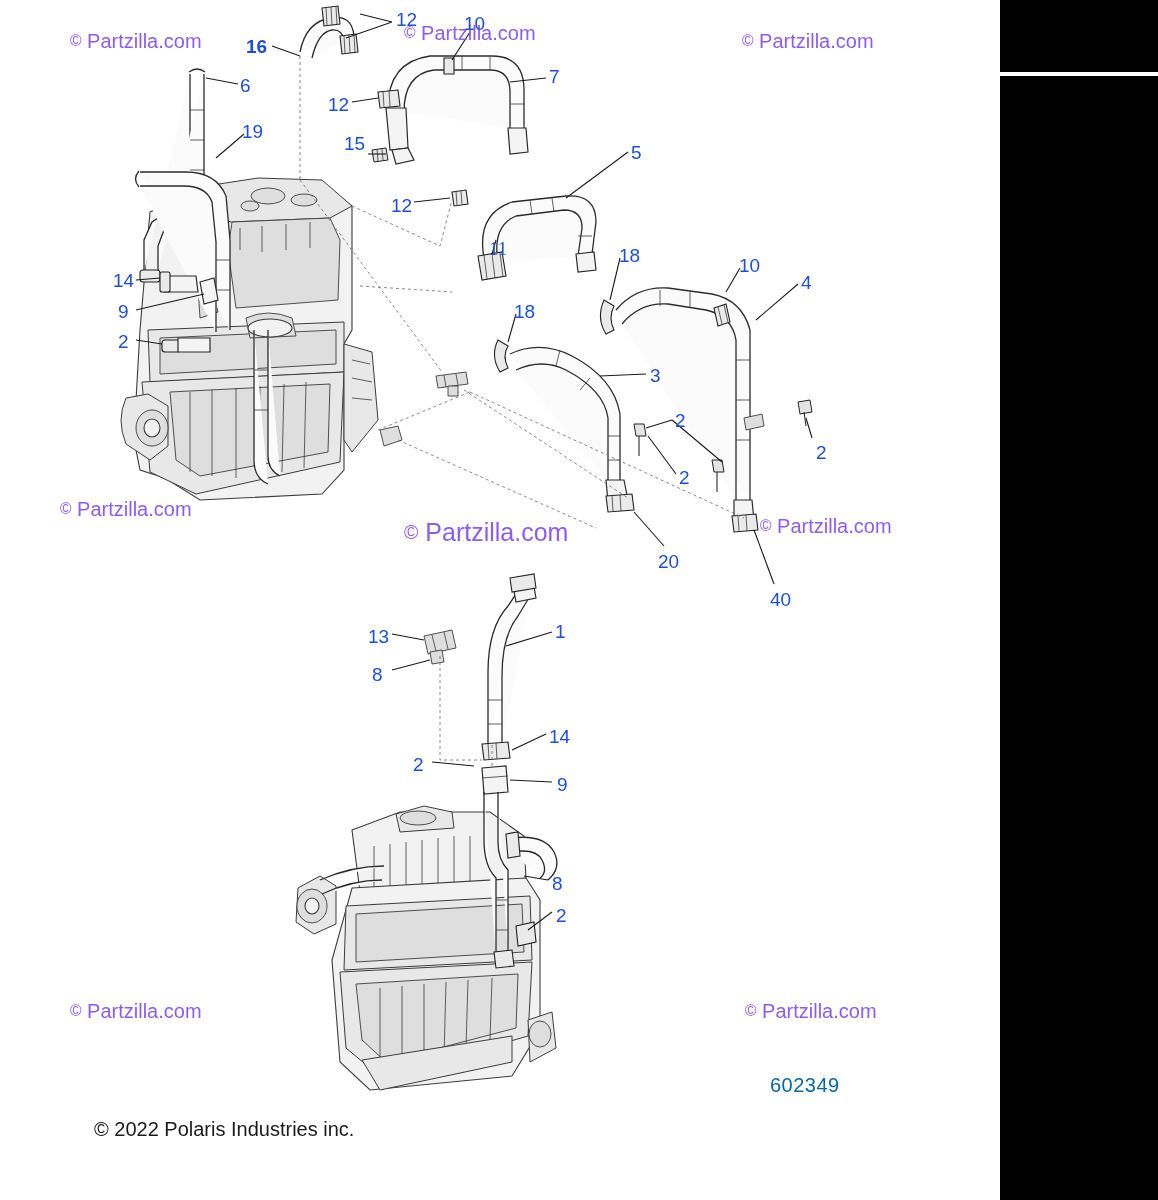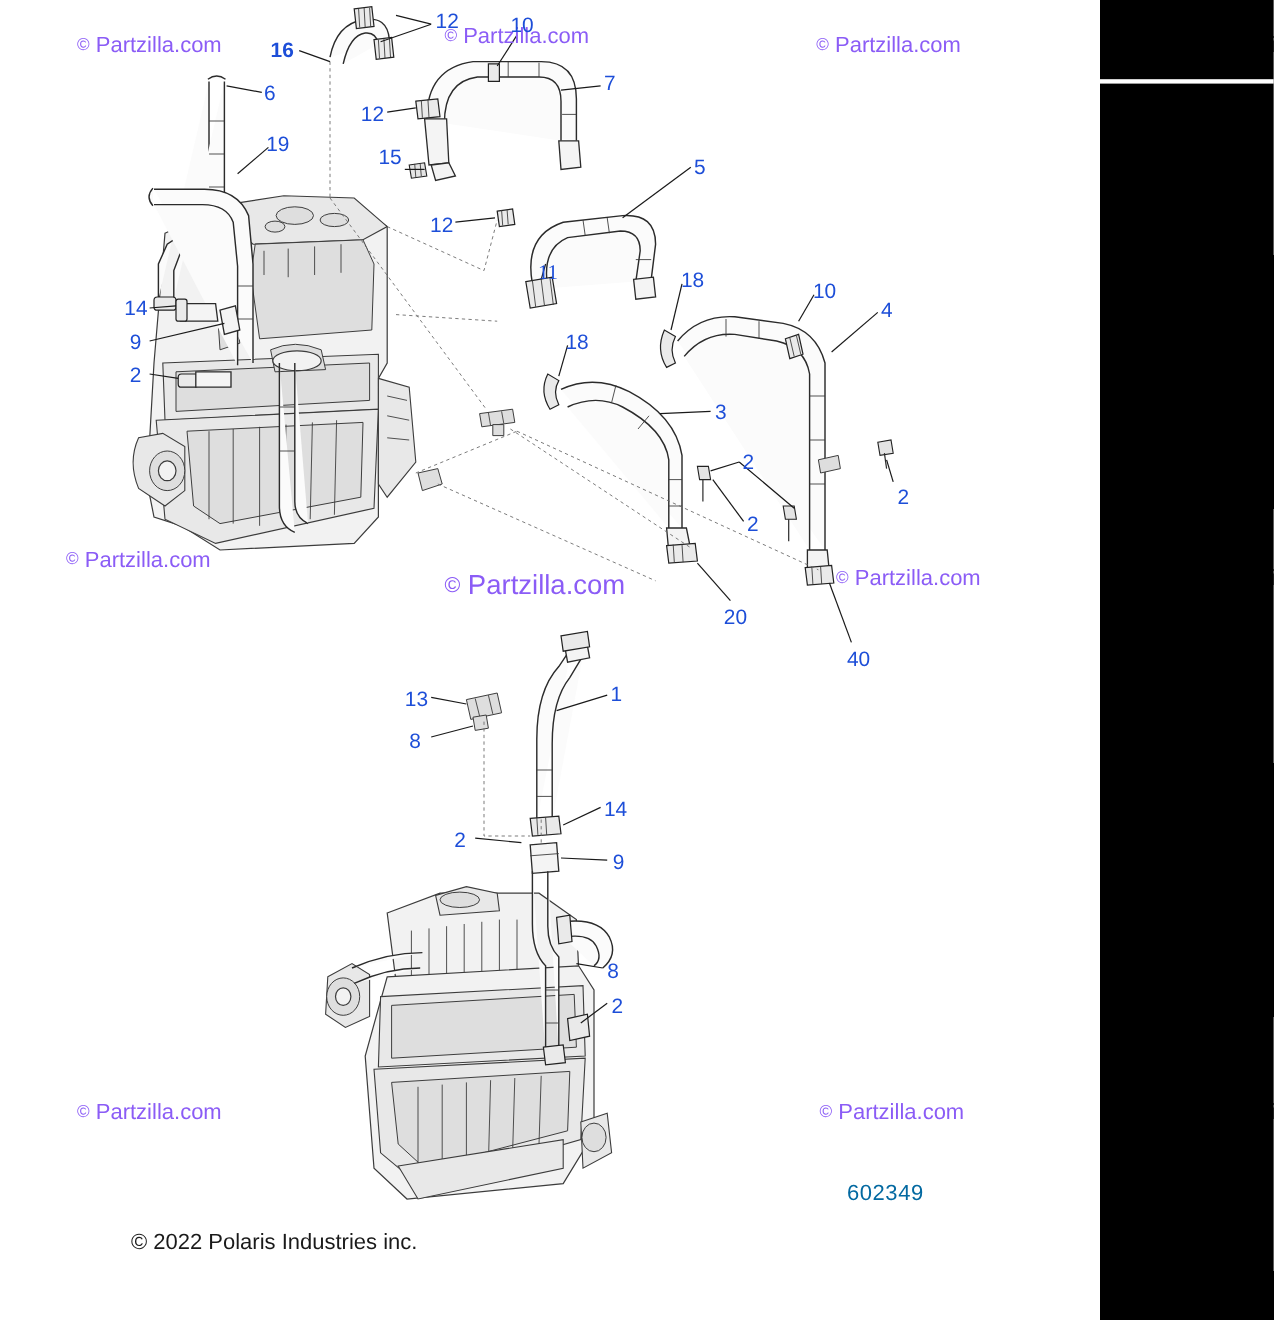--- a/index.html
+++ b/index.html
@@ -77,21 +77,20 @@
   .wm-dark {
     color: #3a3a3a;
   }
   
   .footer-copyright {
     position: absolute;
     left: 94px;
     top: 1118px;
     font-size: 20px;
     color: #1a1a1a;
-    margin-left: 25px;
   }
   .footer-partnumber {
     position: absolute;
     left: 770px;
     top: 1074px;
     font-size: 20px;
     color: #0369a1;
     letter-spacing: 0.5px;
   }
 </style>

